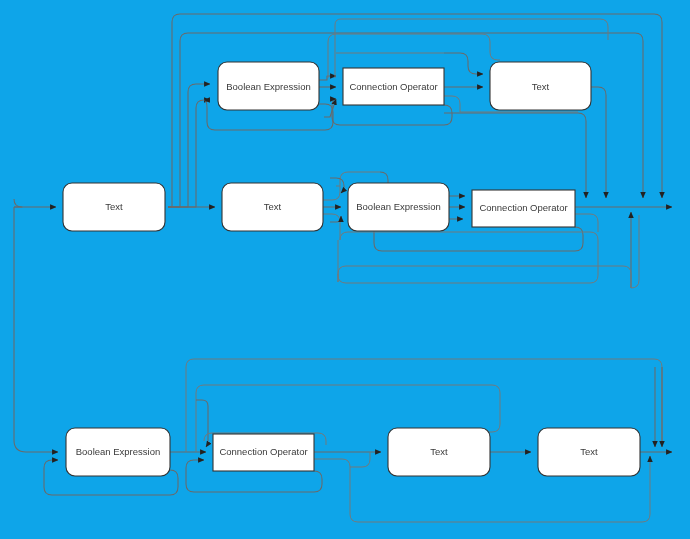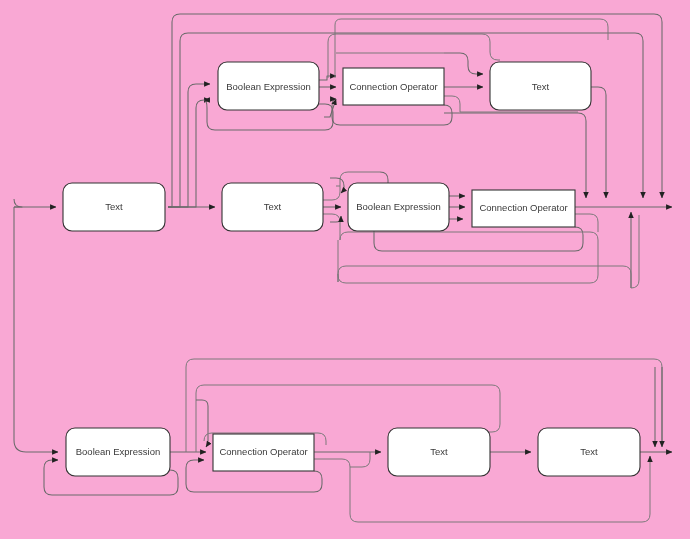--- a/index.html
+++ b/index.html
@@ -5,21 +5,21 @@
   html, body {
     margin: 0;
     padding: 0;
     background: #ffffff;
     font-family: "Liberation Sans", sans-serif;
   }
   #stage {
     position: relative;
     width: 690px;
     height: 539px;
-    background: #f9a8d4;
+    background: #0ea5e9;
     overflow: hidden;
   }
   svg#diagram {
     display: block;
     width: 690px;
     height: 539px;
   }
   .node-shape {
     fill: #ffffff;
     stroke: #333333;

